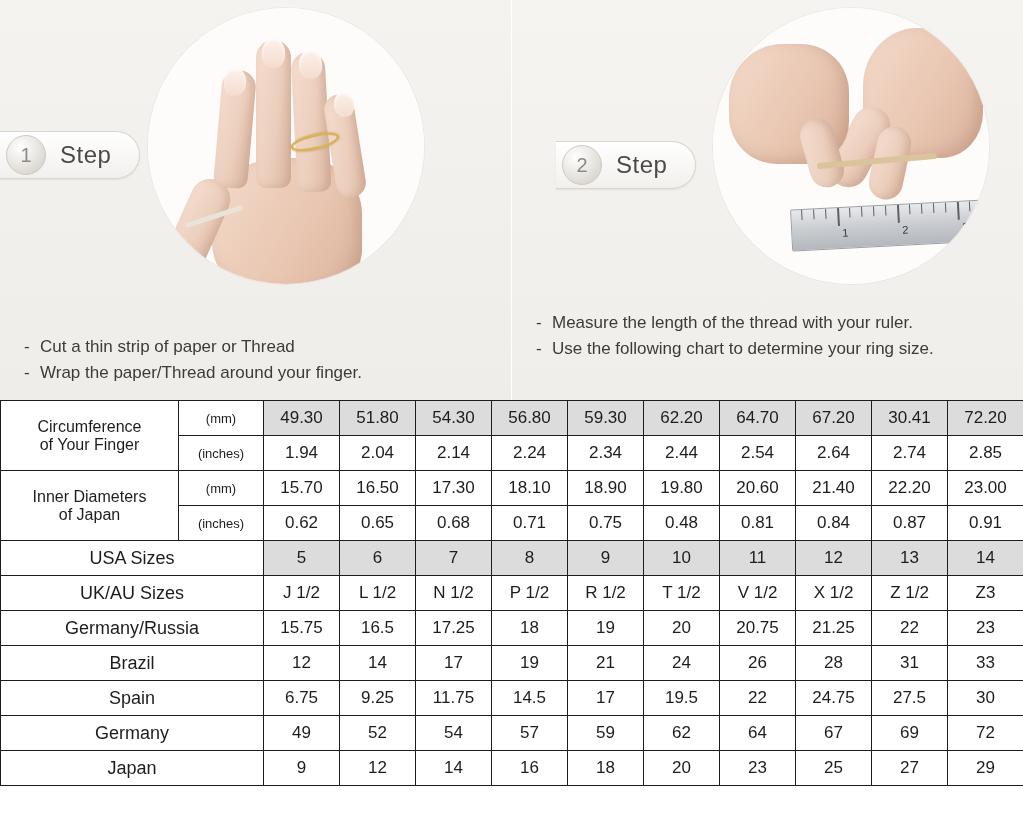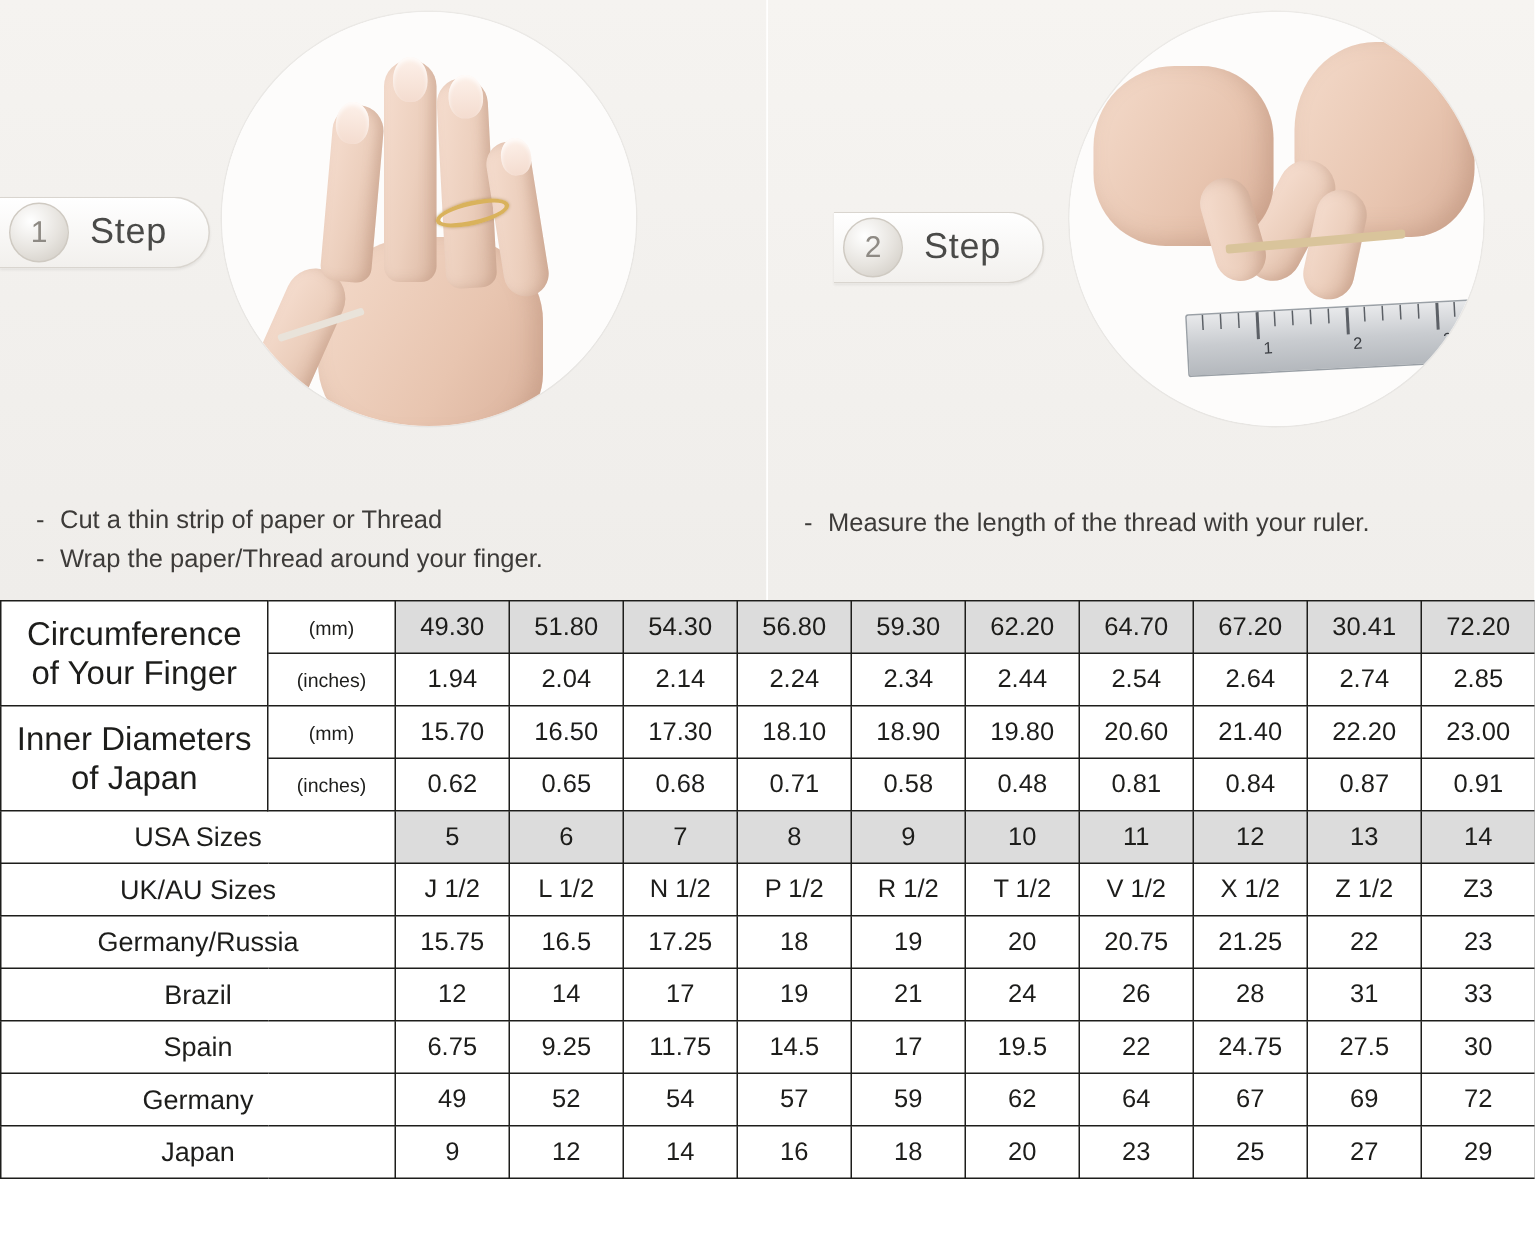--- a/index.html
+++ b/index.html
@@ -196,21 +196,21 @@
   }
   .size-table td {
     border: 1px solid #1d1d1b;
     text-align: center;
     padding: 0;
     height: 34px;
     color: #1d1d1b;
   }
   .lbl {
     text-align: center;
-    font-size: 22px;
+    font-size: 16px;
     padding: 0 6px;
   }
   .lbl-left {
     text-align: left;
     padding-left: 8px;
     font-size: 18px;
   }
   .unit {
     font-size: 13px;
   }
@@ -303,20 +303,21 @@
         </div>
       </div>
 
       <div class="step-badge" style="left:44px; top:141px;">
         <div class="step-num">2</div>
         <div class="step-word">Step</div>
       </div>
 
       <div class="bullets bullets-right">
         <div class="bullet-line"><span class="dash">-</span><span>Measure the length of the thread with your ruler.</span></div>
+        <div class="bullet-line"><span class="dash">-</span><span>Use the following chart to determine your ring size.</span></div>
       </div>
     </div>
   </div>
 
   <table class="size-table">
     <colgroup>
       <col class="c-label">
         <col class="c-unit">
       <col class="c-data">
         <col class="c-data">
@@ -380,21 +381,21 @@
         <td>22.20</td>
         <td>23.00</td>
       </tr>
 
       <tr>
         <td class="unit lbl-left">(inches)</td>
         <td>0.62</td>
         <td>0.65</td>
         <td>0.68</td>
         <td>0.71</td>
-        <td>0.58</td>
+        <td>0.75</td>
         <td>0.48</td>
         <td>0.81</td>
         <td>0.84</td>
         <td>0.87</td>
         <td>0.91</td>
       </tr>
 
       <tr>
         <td class="lbl-left" colspan="2">USA Sizes</td>
         <td class="shaded">5</td>

